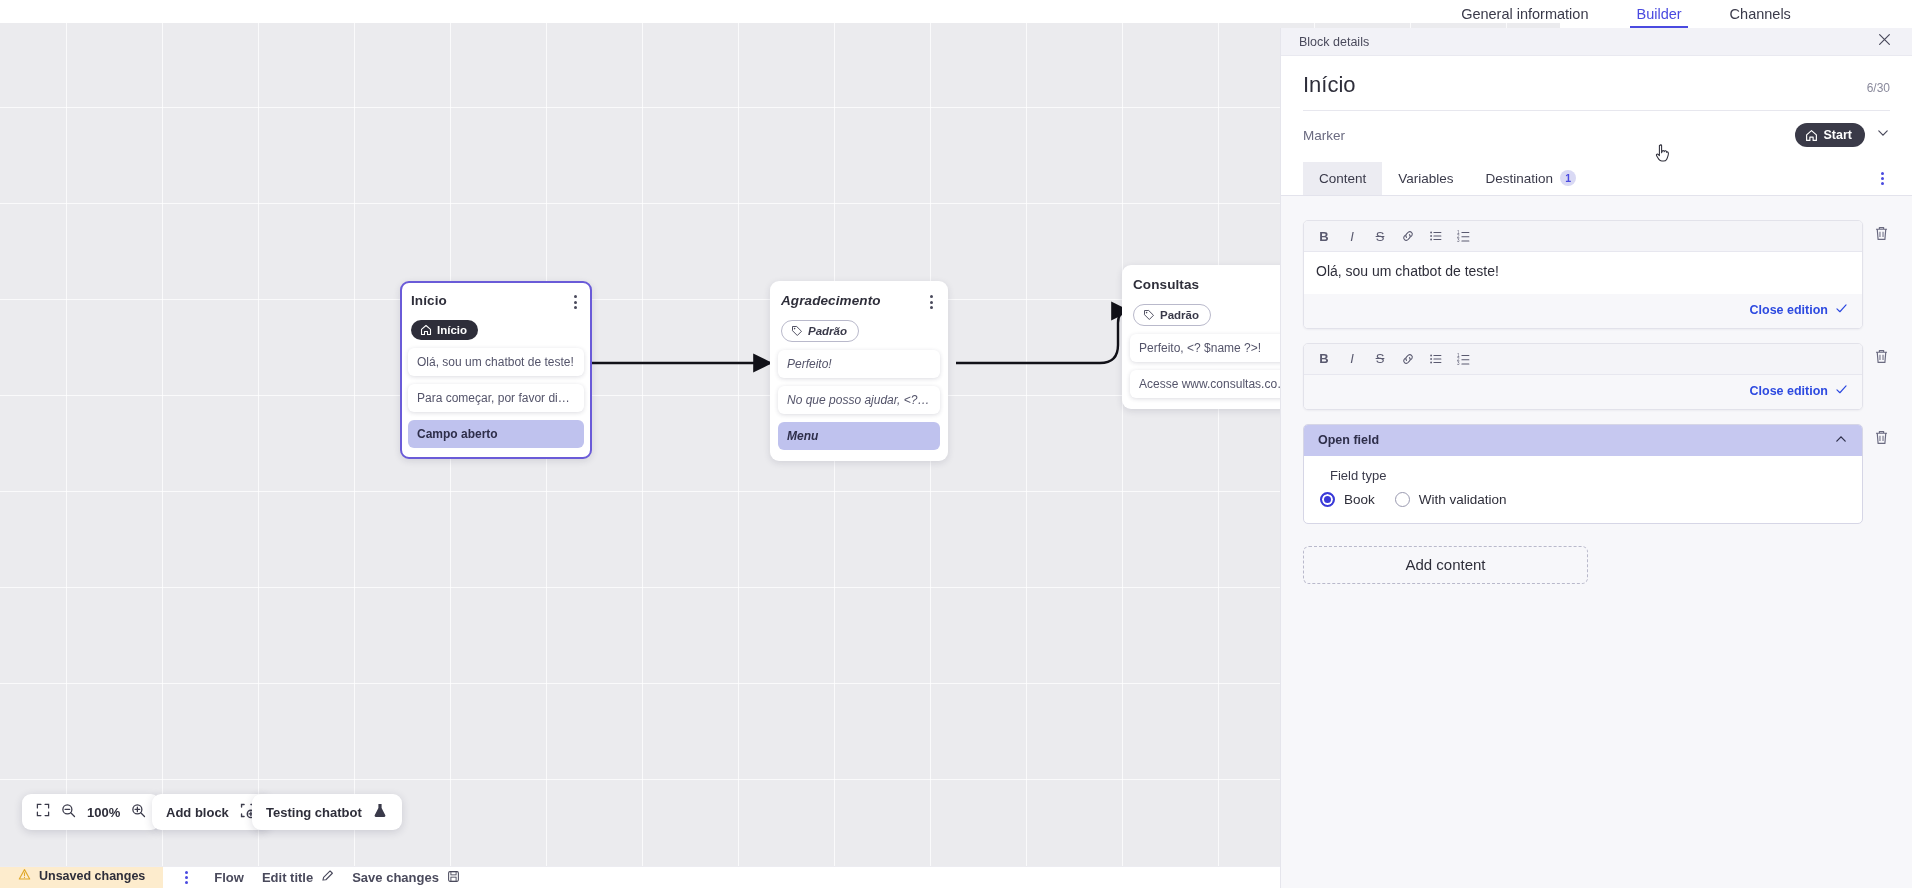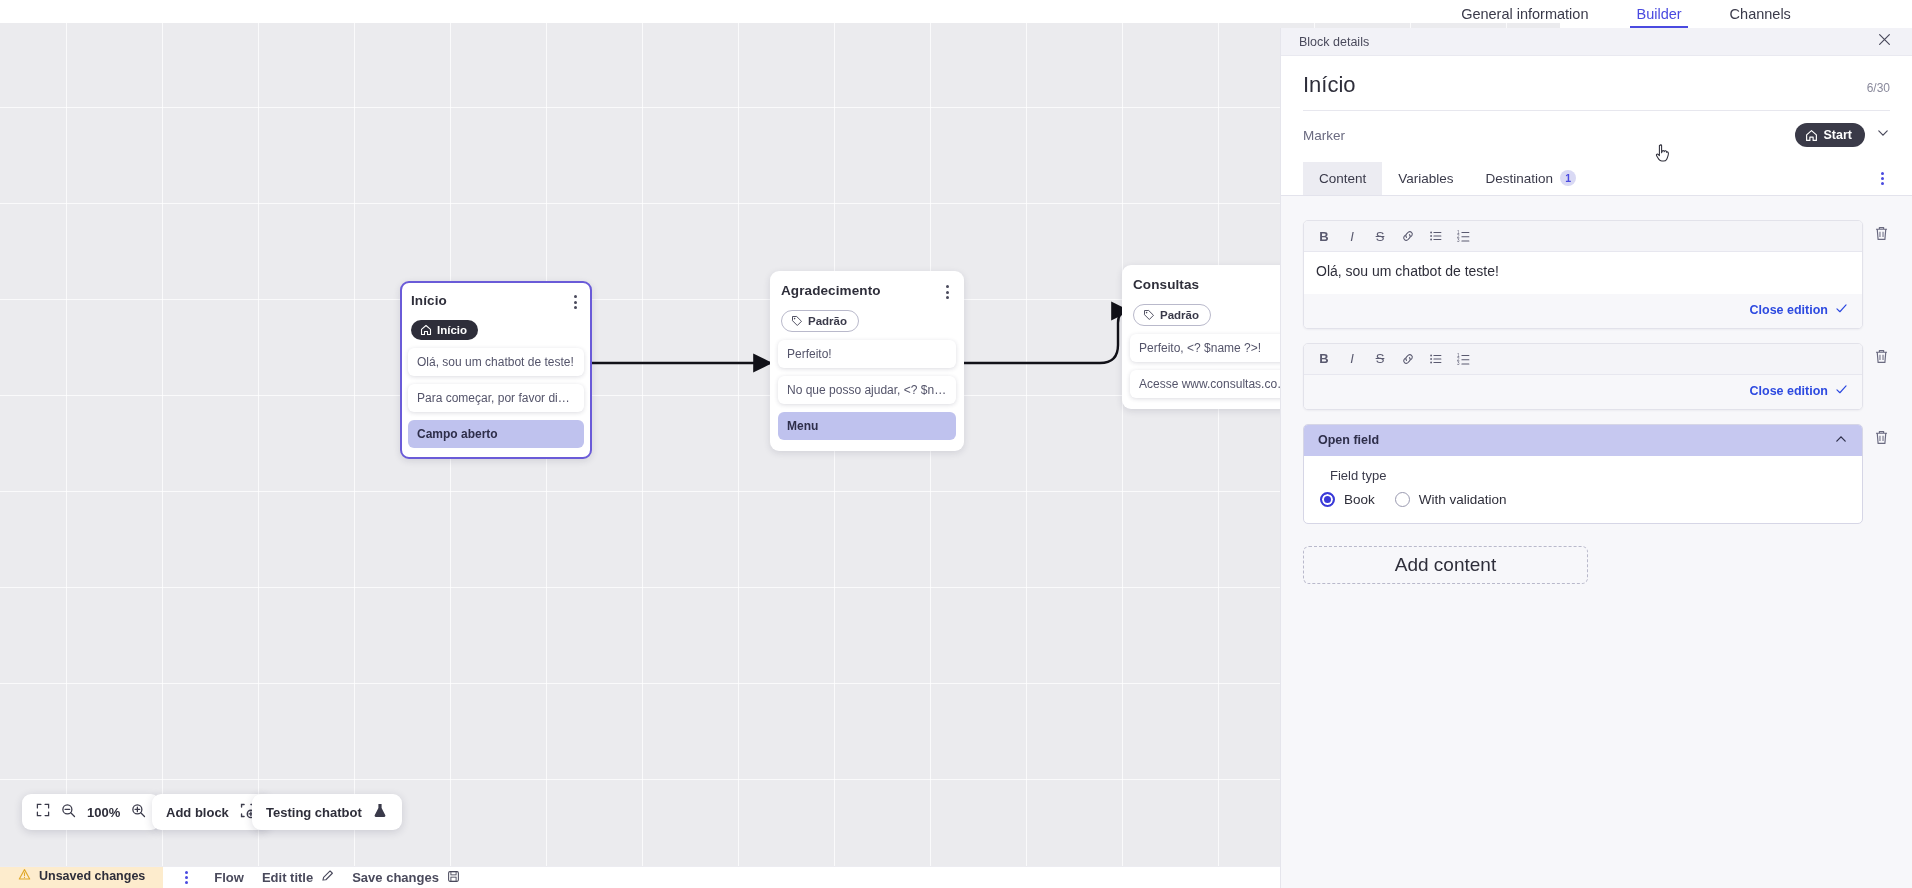--- a/index.html
+++ b/index.html
@@ -193,21 +193,21 @@
   .radio-row { display: flex; align-items: center; gap: 20px; margin-top: 9px; }
   .radio { display: flex; align-items: center; gap: 9px; cursor: pointer; }
   .radio-dot { width: 15px; height: 15px; border-radius: 50%; border: 1.5px solid #9a9ab0; background:#fff;}
   .radio-dot.on { border: 2px solid #3a3ad8; background: #3a3ad8; box-shadow: inset 0 0 0 2px #fff; }
   .radio-label { font-size: 13.5px; color: #2e2e3a; }
   .openfield-desc { margin-top: 13px; font-size: 12.5px; color: #8a8a9c; line-height: 1.45; }
 
   .addcontent {
     margin-top: 22px; border: 1.5px dashed #b9b9cb; border-radius: 6px; height: 38px;
     display: flex; align-items: center; justify-content: center;
-    font-size: 19px; color: #2e2e3a; cursor: pointer; width: 100%;
+    font-size: 15px; color: #2e2e3a; cursor: pointer; width: 100%;
   }
   .cursor-ico { position: absolute; left: 1654px; top: 142px; pointer-events: none; }
 </style>
 </head>
 <body>
 
 <div id="app">
 
 
   <div class="panel-tabs">
@@ -247,21 +247,21 @@
           </svg>
         <span>Início</span>
       </span>
       <div class="node-body">
         <div class="msg">Olá, sou um chatbot de teste!</div>
         <div class="msg">Para começar, por favor digite o ...</div>
         <div class="msg accent">Campo aberto</div>
       </div>
     </div>
 
-    <div class="node" style="left:770px; top:248px; width:194px;">
+    <div class="node" style="left:770px; top:258px; width:178px;font-style:italic;">
       <div class="node-head">
         <span class="node-title">Agradecimento</span>
         <span class="kebab">
             <i></i>
             <i></i>
             <i></i>
           </span>
       </div>
       <span class="pill outline">
         <svg width="12" height="12" viewBox="0 0 20 20">

